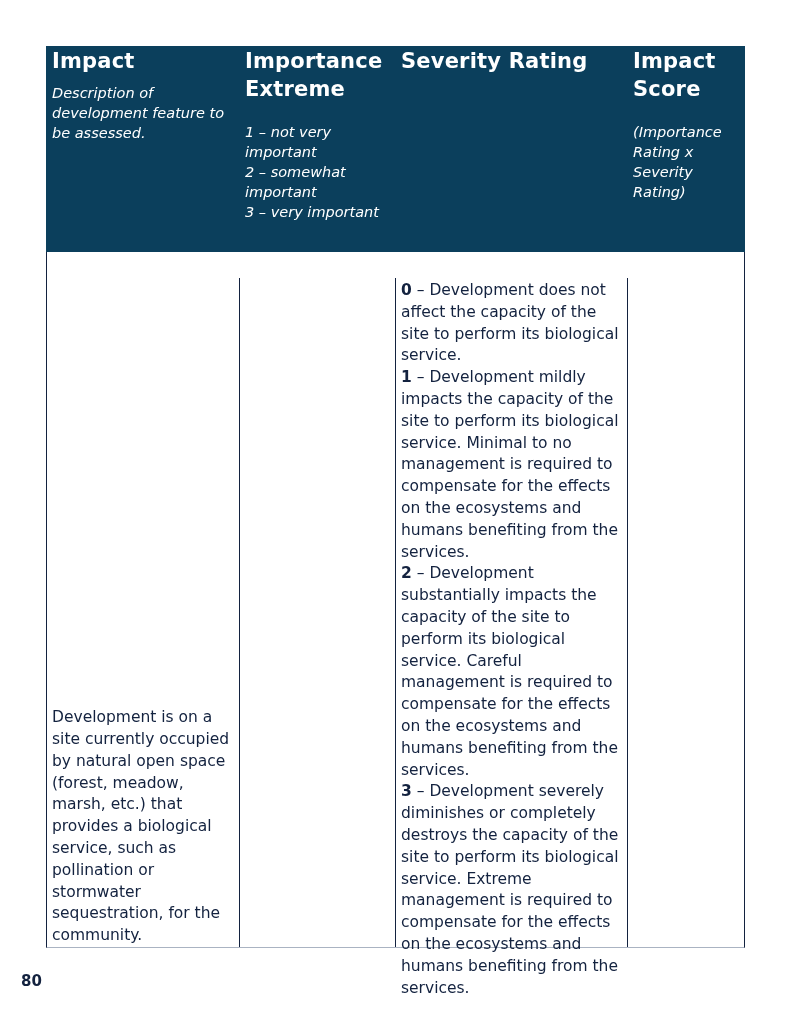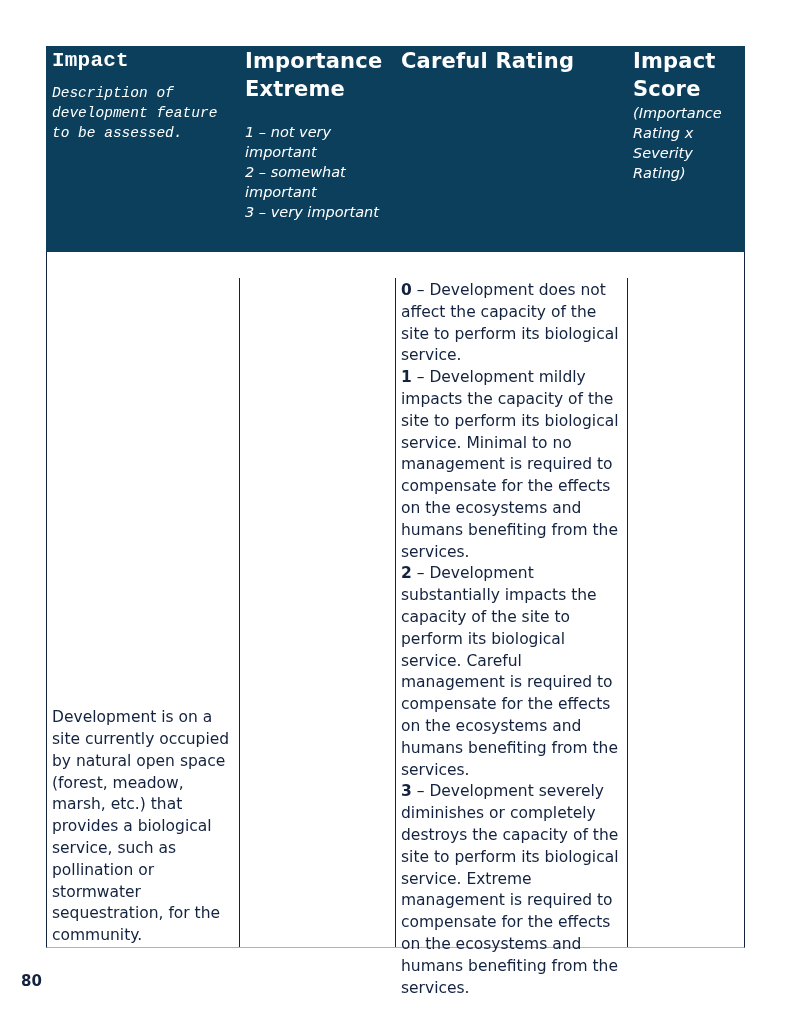--- a/index.html
+++ b/index.html
@@ -3,21 +3,21 @@
 <meta charset="utf-8">
 <style>
   html, body { margin: 0; padding: 0; background: #ffffff; }
   body { width: 791px; height: 1023px; position: relative; overflow: hidden;
          font-family: "DejaVu Sans", sans-serif; color: #13223f; }
   .table { position: absolute; left: 46px; top: 46px; width: 699px; }
   .thead { display: flex; background: #0b3f5c; height: 206px; }
   .th { color: #ffffff; padding: 0 6px; box-sizing: border-box; }
   .th .title { font-weight: bold; font-size: 21px; line-height: 28px; margin-top: 1px; letter-spacing: 0.2px; }
   .th .sub { font-style: italic; font-size: 14.5px; line-height: 20px; }
-  .c1 { width: 193px; font-family: Liberation Mono, monospace; } .c2 { width: 156px; } .c3 { width: 232px; } .c4 { width: 118px; }
+  .c1 { width: 193px; } .c2 { width: 156px; } .c3 { width: 232px; } .c4 { width: 118px; }
   .tbody { display: flex; height: 696px; border-left: 1px solid #13223f; border-right: 1px solid #13223f;
            border-bottom: 1px solid #aab3c2; box-sizing: border-box; }
   .td { box-sizing: border-box; padding: 0 5px; font-size: 15.5px; line-height: 21.8px; margin-top: 26px; }
   .td + .td { border-left: 1px solid #13223f; }
   .b1 { width: 192px; display: flex; align-items: flex-end; font-weight: normal; }
   .b2 { width: 156px; } .b3 { width: 232px; padding-top: 2px; } .b4 { width: 117px; }
   .num { font-weight: bold; }
   .page-num { position: absolute; left: 21px; top: 972px; font-weight: bold; font-size: 15px; color: #13223f; }
 </style>
 </head>
@@ -31,25 +31,25 @@
     </div>
     <div class="th c2">
       <div class="title">Importance Extreme</div>
       <div class="sub" style="margin-top:19px">
         <div>1 – not very important</div>
         <div>2 – somewhat important</div>
         <div>3 – very important</div>
       </div>
     </div>
     <div class="th c3">
-      <div class="title">Careful Rating</div>
+      <div class="title">Severity Rating</div>
     </div>
     <div class="th c4">
       <div class="title">Impact Score</div>
-      <div class="sub" style="">(Importance Rating x Severity Rating)</div>
+      <div class="sub" style="margin-top:19px">(Importance Rating x Severity Rating)</div>
     </div>
   </div>
   <div class="tbody">
     <div class="td b1">
       <span>Development is on a site currently occupied by natural open space (forest, meadow, marsh, etc.) that provides a biological service, such as pollination or stormwater sequestration, for the community.</span>
     </div>
     <div class="td b2"></div>
     <div class="td b3">
       <div><span class="num">0</span><span> – Development does not affect the capacity of the site to perform its biological service.</span></div>
       <div><span class="num">1</span><span> – Development mildly impacts the capacity of the site to perform its biological service. Minimal to no management is required to compensate for the effects on the ecosystems and humans benefiting from the services.</span></div>

